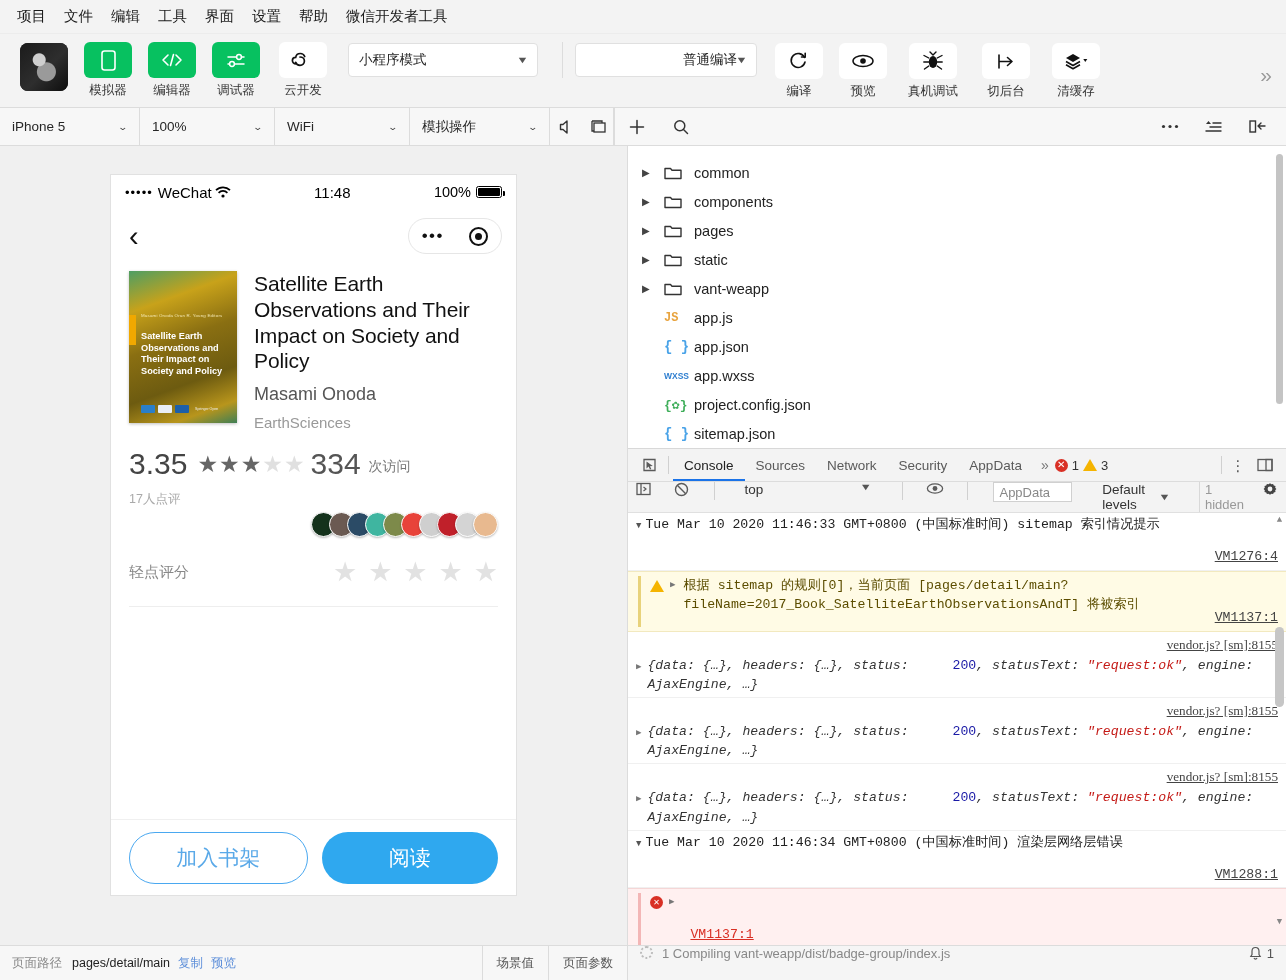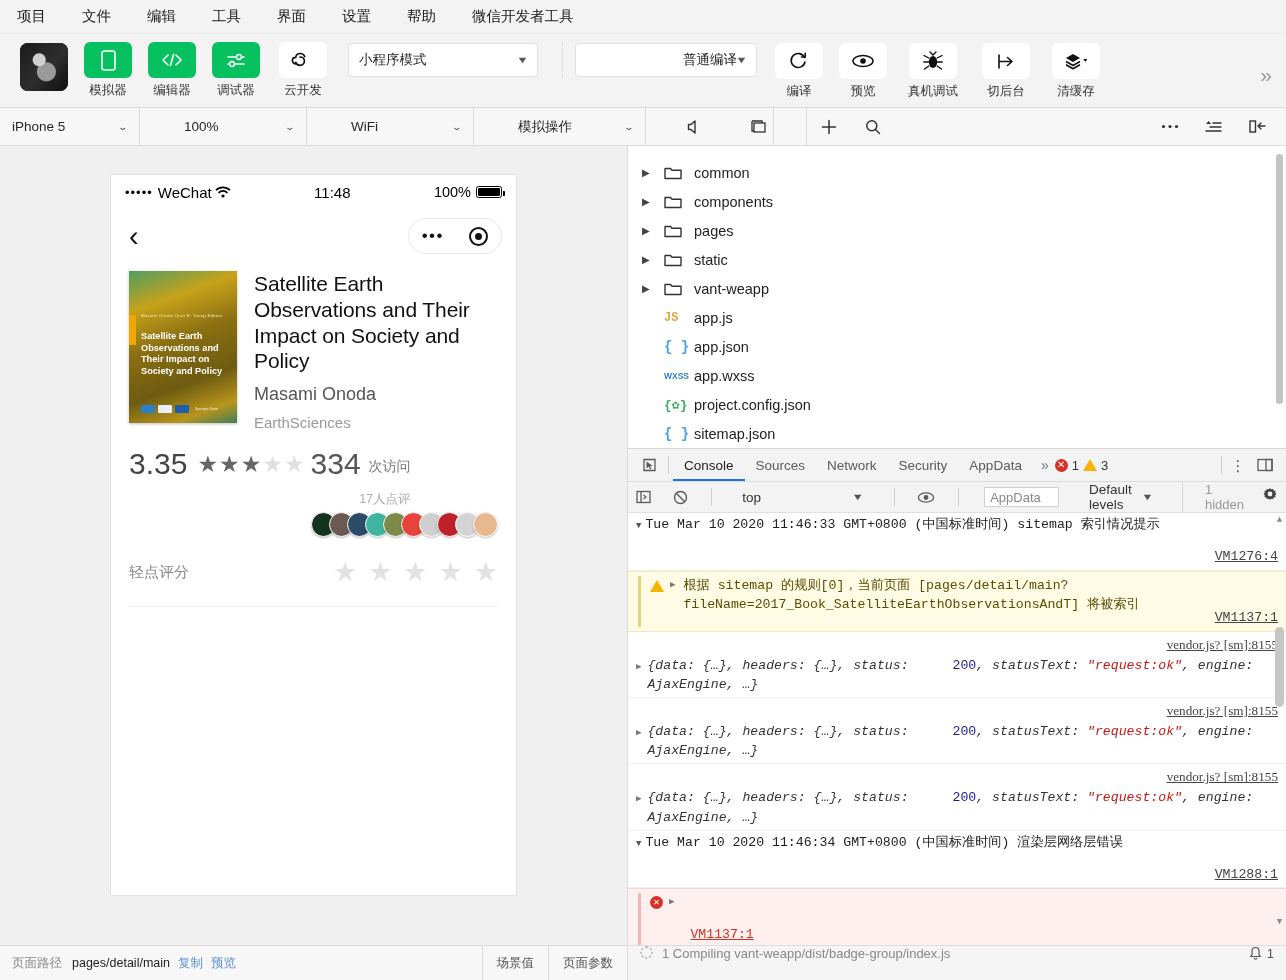--- a/index.html
+++ b/index.html
@@ -7,21 +7,21 @@
     width: 1286px; height: 980px;
     font-family: "Liberation Sans", "DejaVu Sans", sans-serif;
     background: #ffffff;
     overflow: hidden;
   }
   .app { width: 1286px; height: 980px; display: flex; flex-direction: column; background: #f3f3f3; }
 
   
   .menubar {
     height: 34px; background: #f3f3f3; display: flex; align-items: center;
-    padding-left: 8px; gap: 18px; flex: none;
+    padding-left: 8px; gap: 0px; flex: none;
     border-bottom: 1px solid #ececec;
   }
   .menubar .mi {
     font-size: 14.5px; color: #1a1a1a; padding: 3px 9px; cursor: default;
     white-space: nowrap;
   }
 
   
   .toolbar {
     height: 74px; background: #f3f3f3; display: flex; align-items: flex-start;
@@ -54,21 +54,21 @@
     padding: 0 10px; font-size: 13.5px; color: #262626; cursor: default;
   }
   .select .caret { font-size: 9px; color: #555; transform: scaleX(1.4); }
   .tb-divider { width: 1px; height: 36px; background: #dcdcdc; margin: 0 12px; }
   .tb-spacer { flex: 1; }
   .chevrons { font-size: 21px; color: #9a9a9a; align-self: center; padding-right: 6px; letter-spacing:-2px;}
 
   
   .devbar {
     height: 38px; background: #f7f7f7; display: flex; align-items: stretch;
-    flex: none; border-bottom: 1px solid #dcdcdc; gap: 32px;
+    flex: none; border-bottom: 1px solid #dcdcdc;
   }
   .devsel {
     display: flex; align-items: center; justify-content: space-between;
     padding: 0 12px; font-size: 13.5px; color: #262626;
     border-right: 1px solid #dcdcdc; cursor: default; background:#f7f7f7;
   }
   .devsel .caret { font-size: 9px; color: #444; margin-left: 16px; transform: scaleX(1.4); }
   .devicon {
     width: 32px; display: flex; align-items: center; justify-content: center;
     color: #333; cursor: default;
@@ -130,21 +130,21 @@
   .cover .logos span { width:14px;height:8px;background:#2a7fc9;border-radius:1px;display:block;}
   .cover .logos span:nth-child(2){background:#e9eef5;}
   .cover .logos span:nth-child(3){background:#1c5fa8;}
   .cover .logos em { font-size:3.6px;color:#eee;font-style:normal;margin-left:3px;}
 
   .bookinfo { flex: 1; min-width: 0; }
   .booktitle { font-size: 21px; color: #111; line-height: 1.23; letter-spacing: -0.1px; }
   .bookauthor { font-size: 18px; color: #555; margin-top: 10px; }
   .bookcat { font-size: 15px; color: #999; margin-top: 9px; }
 
-  .ratingrow { display:flex; align-items:flex-start; padding: 18px 20px 0 18px; text-align: right; }
+  .ratingrow { display:flex; align-items:flex-start; padding: 18px 20px 0 18px; }
   .rleft { display: flex; flex-direction: column; }
   .rscore-line { display: flex; align-items: center; gap: 4px;}
   .rscore { font-size: 30px; color: #444; line-height: 1; }
   .stars { display: flex; gap: 1px; margin-left: 6px;}
   .star { font-size: 23px; line-height:1; color: #e0e0e0; }
   .star.on { color: #666; }
   .visits { font-size: 30px; color: #555; line-height: 1; margin-left: 2px;}
   .visitlbl { font-size: 14px; color: #777; margin-left: 4px; align-self: flex-end; padding-bottom:3px;}
   .rcount { font-size: 12.5px; color: #aaa; margin-top: 12px; }
   .avatars { display:flex; margin-left:auto; margin-top: 26px; }
@@ -210,33 +210,33 @@
   .dt-tab { font-size: 13.5px; color: #5a5a5a; padding: 0 11px; height: 100%; display:flex; align-items:center; cursor: default;}
   .dt-tab.active { color: #222; box-shadow: inset 0 -2px 0 #1a73e8; }
   .dt-chev { font-size: 14px; color: #777; padding: 0 8px; letter-spacing:-2px;}
   .err-pill { display:flex; align-items:center; gap:4px; font-size:13px; color:#333; padding-right:4px;}
   .dot-red { width:13px;height:13px;border-radius:50%;background:#d93025;color:#fff;font-size:10px;display:flex;align-items:center;justify-content:center;line-height:1;}
   .tri-warn { width:0;height:0;border-left:7px solid transparent;border-right:7px solid transparent;border-bottom:12px solid #f5b400; position:relative;}
   .dt-right { margin-left: auto; display: flex; align-items: center; }
   .kebab { width: 24px; text-align:center; color:#5a5a5a; font-size:15px; line-height:1;}
 
   .dt-filters {
-    height: 31px; display: flex; align-items: center; border-bottom: 1px solid #e0e0e0;
+    height: 31px; display: flex; align-items: flex-start; border-bottom: 1px solid #e0e0e0;
     background: #f3f3f3; padding-left: 6px; gap: 18px; flex:none;
   }
   .fi { width: 28px; display:flex; align-items:center; justify-content:center; color:#5a5a5a;}
   .ctx { font-size: 13.5px; color: #333; padding-left: 8px; width: 150px;}
   .ctx-caret { color:#555; font-size:9px; transform: scaleX(1.4); padding-right:8px;}
   .filter-input {
     width: 106px; height: 20px; background: #fff; border: 1px solid #d0d0d0;
     font-size: 13px; color: #888; padding: 0 5px; display:flex; align-items:center;
     margin-left: 4px;
   }
   .levels { font-size: 13.5px; color: #333; padding: 0 6px 0 12px; display:flex; align-items:center; gap:4px;}
-  .hidden-cnt { font-size: 13px; color: #999; border-left:1px solid #d8d8d8; padding-left:22px; margin-left:6px;}
+  .hidden-cnt { font-size: 13px; color: #999; border-left:1px solid #d8d8d8; padding-left:5px; margin-left:6px;}
   .gear { margin-left:auto; padding-right:8px; color:#5a5a5a; }
 
   .console {
     flex: 1; overflow: hidden; position: relative; background: #fff;
     font-family: "Liberation Mono", "DejaVu Sans Mono", monospace; font-size: 13.2px;
   }
   .grp-hdr {
     padding: 3px 8px 3px 8px; border-bottom: 1px solid #f0f0f0; color: #222;
     display: flex; gap: 4px; line-height:1.42;
   }
@@ -569,20 +569,24 @@
               <span class="mystar">★</span>
               <span class="mystar">★</span>
               <span class="mystar">★</span>
               <span class="mystar">★</span>
             </span>
           </div>
 
           <div class="hr"></div>
           <div class="filler"></div>
 
+          <div class="actionbar">
+            <div class="btn-outline">加入书架</div>
+            <div class="btn-solid">阅读</div>
+          </div>
         </div>
       </div>
 
       <div class="sim-foot">
         <span class="sf-label">页面路径</span>
         <span class="sf-val">pages/detail/main</span>
         <span class="sf-link">复制</span>
         <span class="sf-link">预览</span>
         <span class="sf-cell">场景值</span>
         <span class="sf-cell2">页面参数</span>

